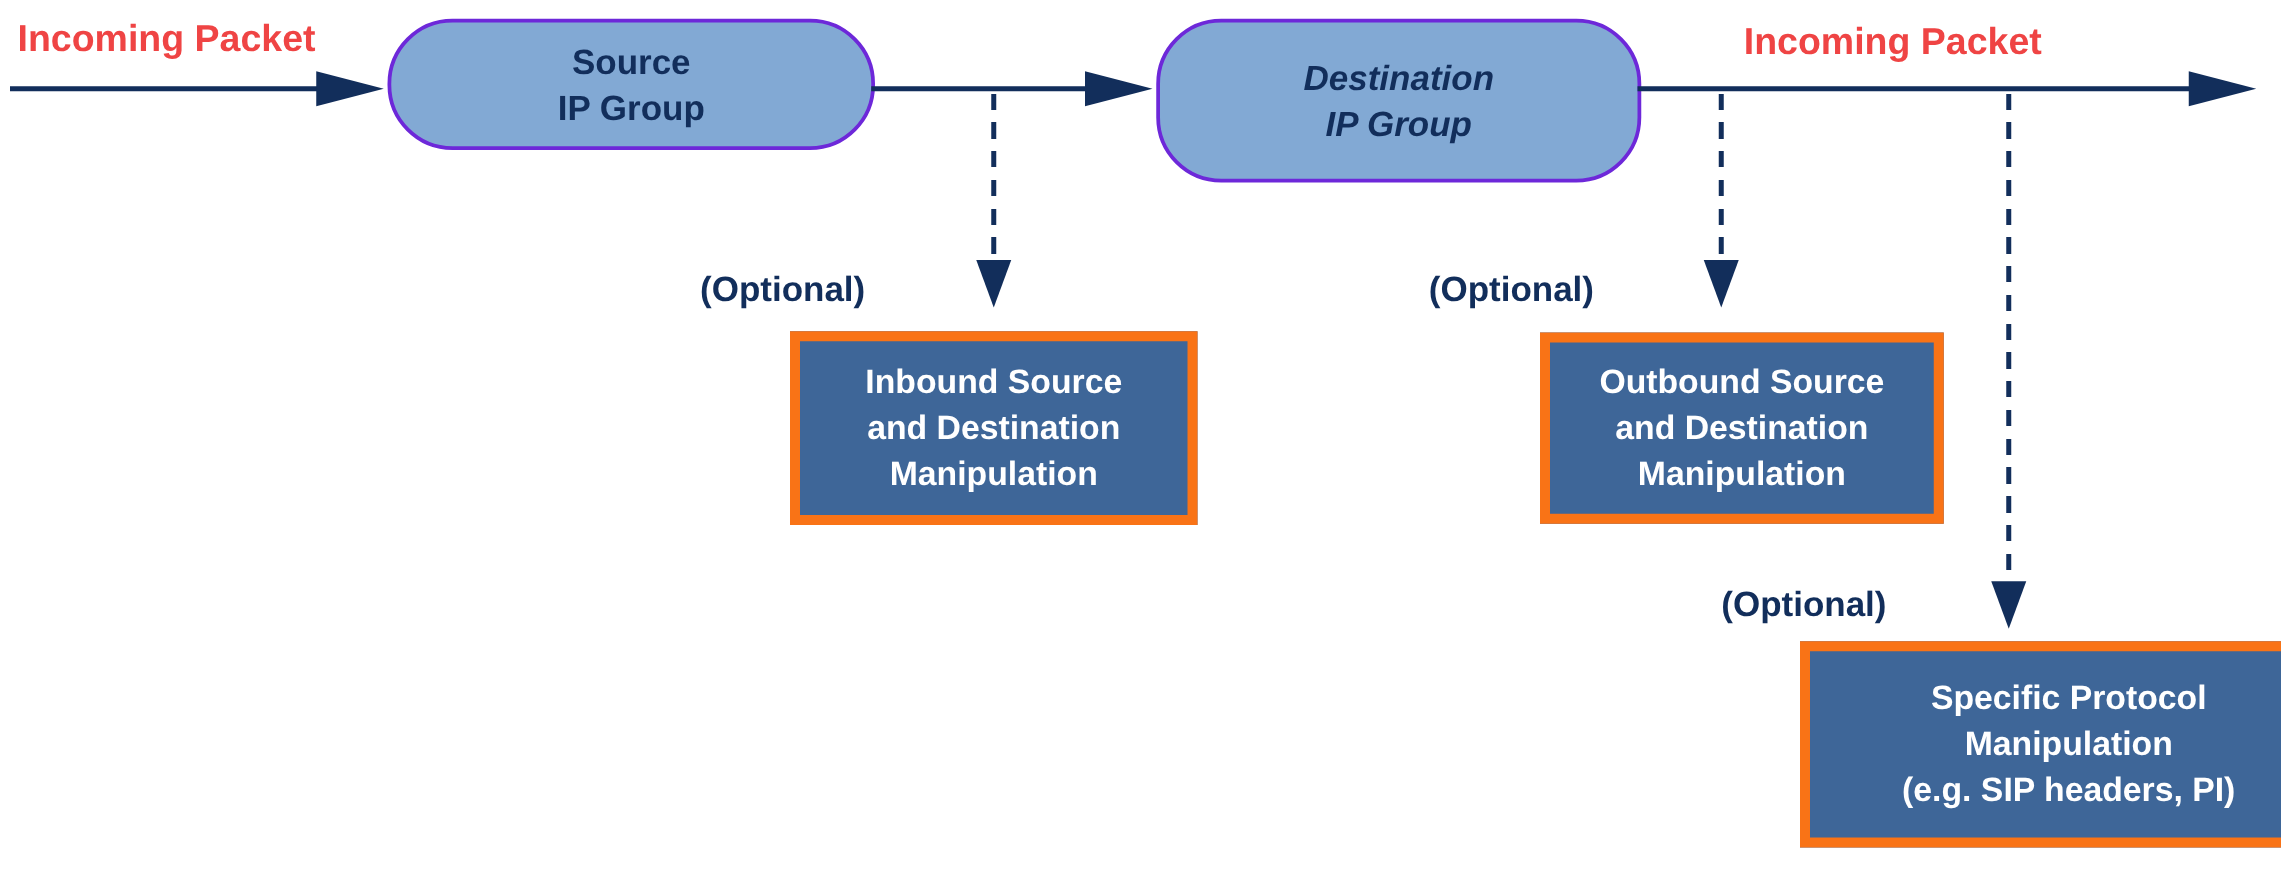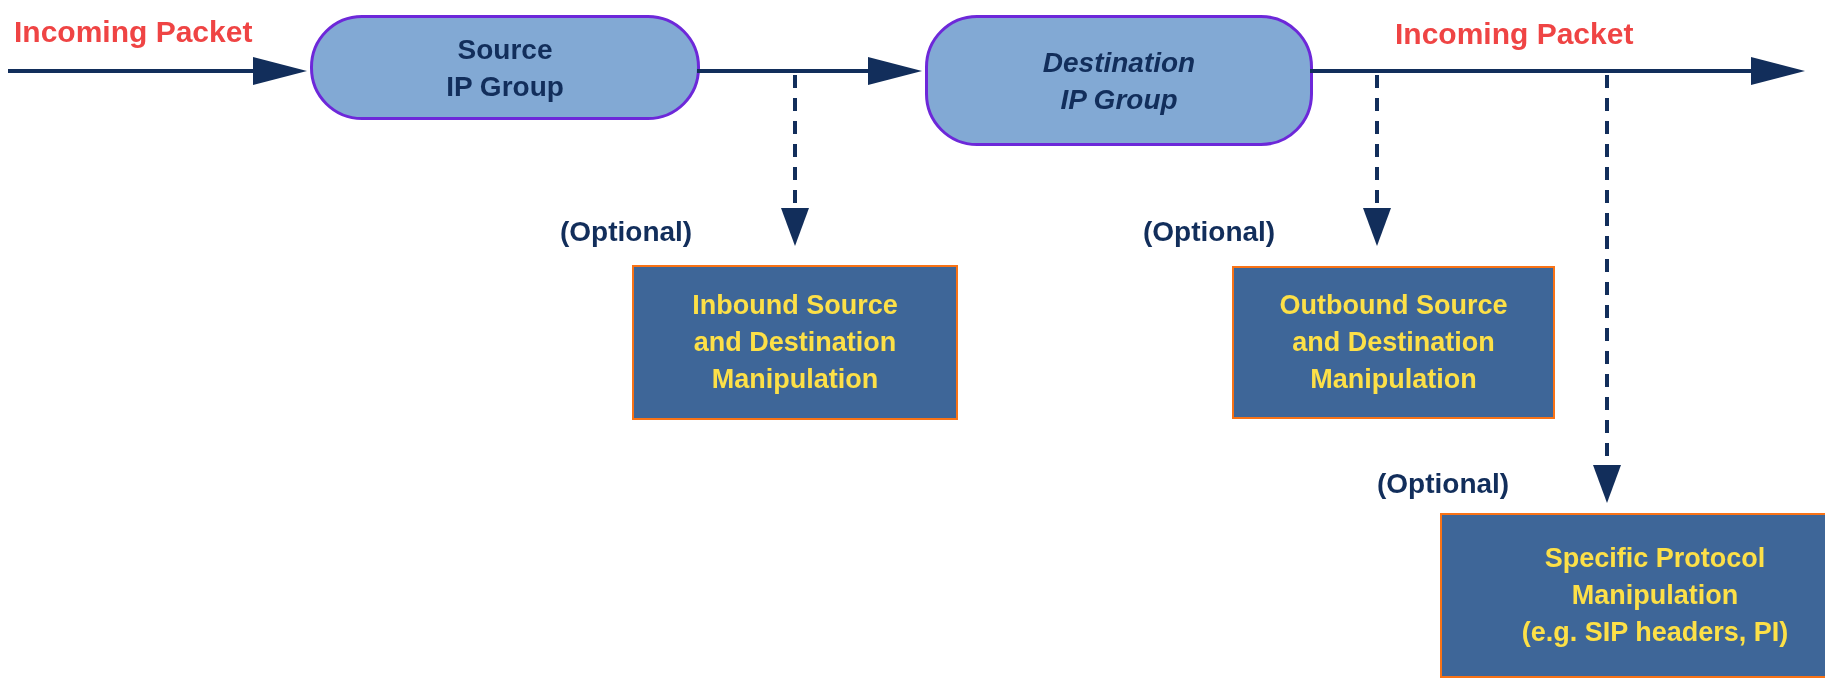--- a/index.html
+++ b/index.html
@@ -44,22 +44,22 @@
     text-align: center;
     display: flex;
     align-items: center;
     justify-content: center;
     white-space: pre-line;
   }
 
   
   .mbox {
     background: #3E6698;
-    border: 2px solid #f97316;
-    color: #fde047;
+    border: 8px solid #f97316;
+    color: #ffffff;
     font-size: 27px;
     font-weight: bold;
     line-height: 37px;
     text-align: center;
     display: flex;
     align-items: center;
     justify-content: center;
     white-space: pre-line;
   }
 

